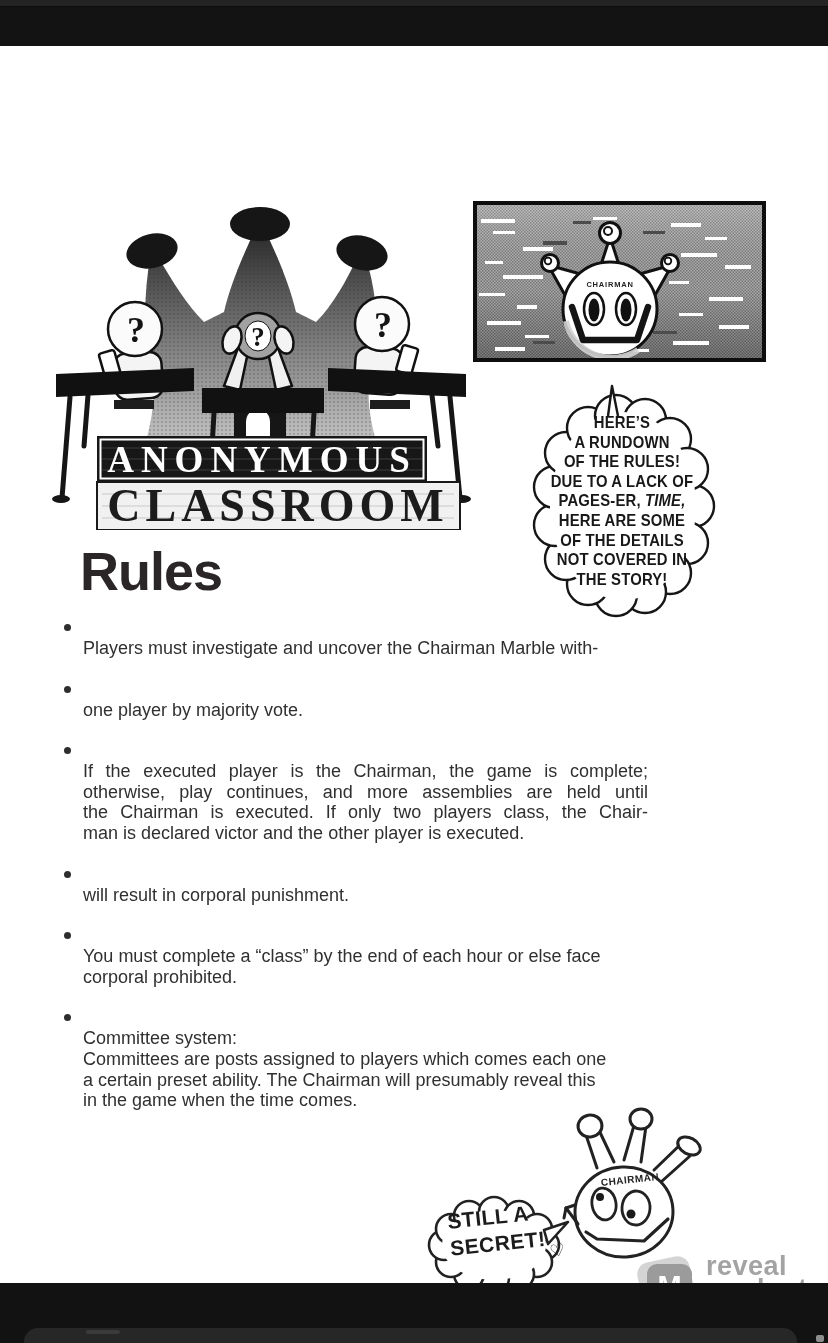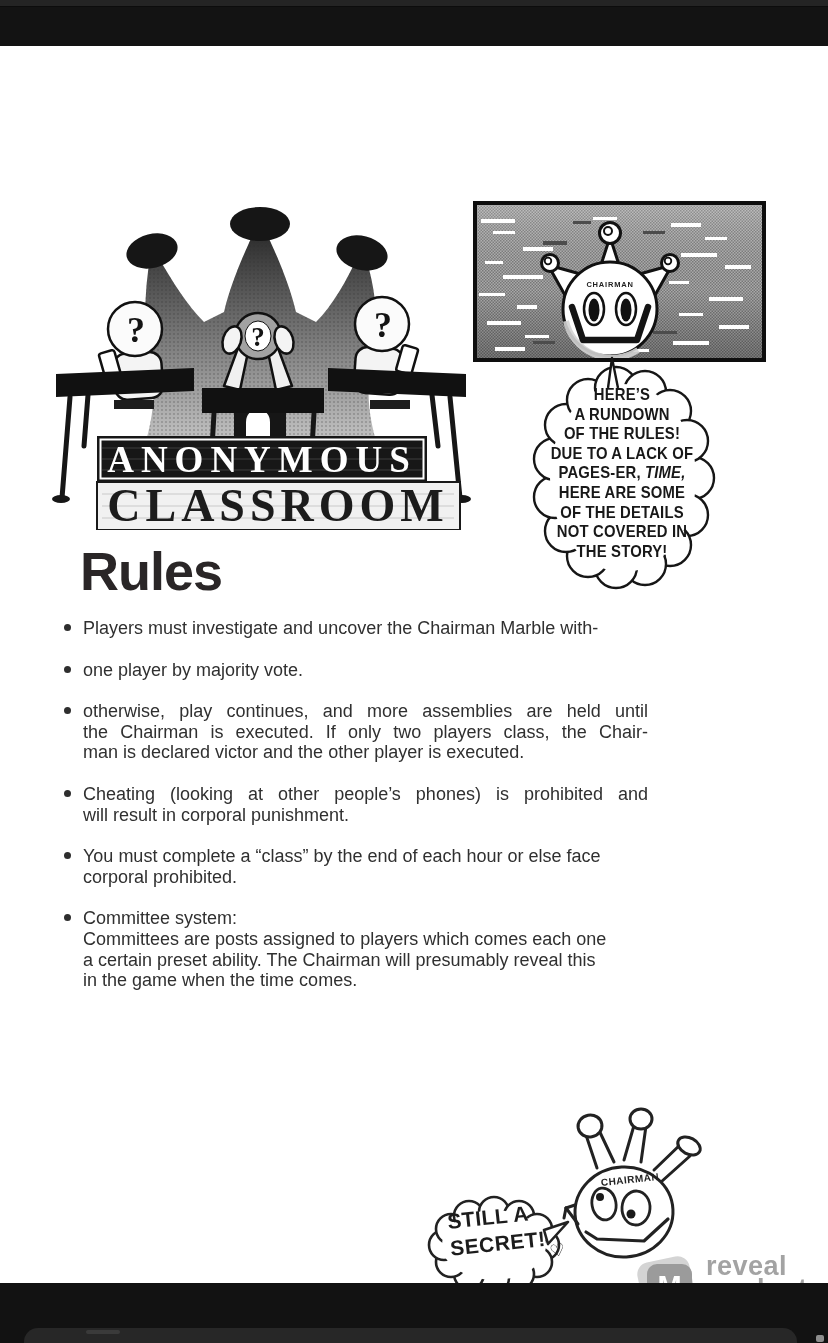--- a/index.html
+++ b/index.html
@@ -9,32 +9,32 @@
   .top-bar{position:absolute;left:0;top:0;width:828px;height:46px;background:#131313;border-bottom:1px solid #1d1d1d;}
   .top-bar-accent{position:absolute;left:0;top:0;width:828px;height:6px;background:#242424;border-bottom:1px solid #0c0c0c;}
   .bottom-bar{position:absolute;left:0;top:1283px;width:828px;height:60px;background:#121212;}
   .bottom-panel{position:absolute;left:24px;top:45px;width:773px;height:15px;background:#272727;border-radius:14px 14px 0 0;}
   .panel-notch{position:absolute;left:62px;top:2px;width:34px;height:4px;background:#3a3a3a;border-radius:3px;}
   .scroll-corner{position:absolute;right:4px;bottom:1px;width:8px;height:7px;background:#8d8d8d;border-radius:2px;}
   
   .page{position:absolute;left:0;top:46px;width:828px;height:1237px;background:#fff;}
   .art{position:absolute;}
   
-  .bubble-wrap{position:absolute;left:524px;top:292px;width:196px;height:252px;}
+  .bubble-wrap{position:absolute;left:524px;top:320px;width:196px;height:252px;}
   .bubble-wrap svg{position:absolute;left:0;top:0;}
   .btxt{position:absolute;left:-8px;top:47px;width:212px;transform:scaleX(0.9);transform-origin:50% 0;
         text-align:center;font-weight:700;font-size:16.5px;line-height:19.6px;color:#181818;letter-spacing:0.2px;}
   .btxt em{font-style:italic;}
   
   .rules-heading{position:absolute;left:80px;top:494px;font-size:54px;line-height:62px;font-weight:700;
                  color:#2a2627;letter-spacing:-1px;}
   .rules-list{position:absolute;left:64px;top:572px;width:600px;}
   .rule{display:flex;margin-bottom:21px;}
   .dot{width:7px;height:7px;border-radius:50%;background:#2e2e2e;margin:6px 12px 0 0;flex:none;}
-  .rlines{width:565px;}
+  .rlines{width:565px;margin-top:20px;}
   .rl{font-size:18px;line-height:20.6px;color:#303030;white-space:nowrap;}
   .rl.jl{white-space:normal;text-align:justify;text-align-last:justify;}
   
   .secret-wrap{position:absolute;left:416px;top:1142px;width:175px;height:125px;}
   .secret-txt{position:absolute;left:30px;top:20px;transform:rotate(-6deg);transform-origin:0 0;
               font-weight:700;font-size:21px;line-height:27px;color:#1c1c1c;letter-spacing:0.5px;white-space:nowrap;}
   .heart{position:absolute;left:134px;top:52px;font-size:17px;color:#1c1c1c;transform:rotate(-14deg);}
   
   .wm{position:absolute;left:638px;top:1206px;width:172px;height:68px;}
   .wm-back{position:absolute;left:2px;top:7px;width:53px;height:53px;background:#d4d4d4;border-radius:12px;transform:rotate(-12deg);}
@@ -252,29 +252,29 @@
       </div>
       <div class="rule">
         <span class="dot"></span>
         <div class="rlines">
           <div class="rl">one player by majority vote.</div>
         </div>
       </div>
       <div class="rule">
         <span class="dot"></span>
         <div class="rlines">
+          <div class="rl jl">If the executed player is the Chairman, the game is complete;</div>
           <div class="rl jl">otherwise, play continues, and more assemblies are held until</div>
           <div class="rl jl">the Chairman is executed. If only two players class, the Chair-</div>
           <div class="rl">man is declared victor and the other player is executed.</div>
         </div>
       </div>
       <div class="rule">
         <span class="dot"></span>
         <div class="rlines">
-          <div class="rl jl">Cheating (looking at other people’s phones) is prohibited and</div>
           <div class="rl">will result in corporal punishment.</div>
         </div>
       </div>
       <div class="rule">
         <span class="dot"></span>
         <div class="rlines">
           <div class="rl">You must complete a “class” by the end of each hour or else face</div>
           <div class="rl">corporal prohibited.</div>
         </div>
       </div>

